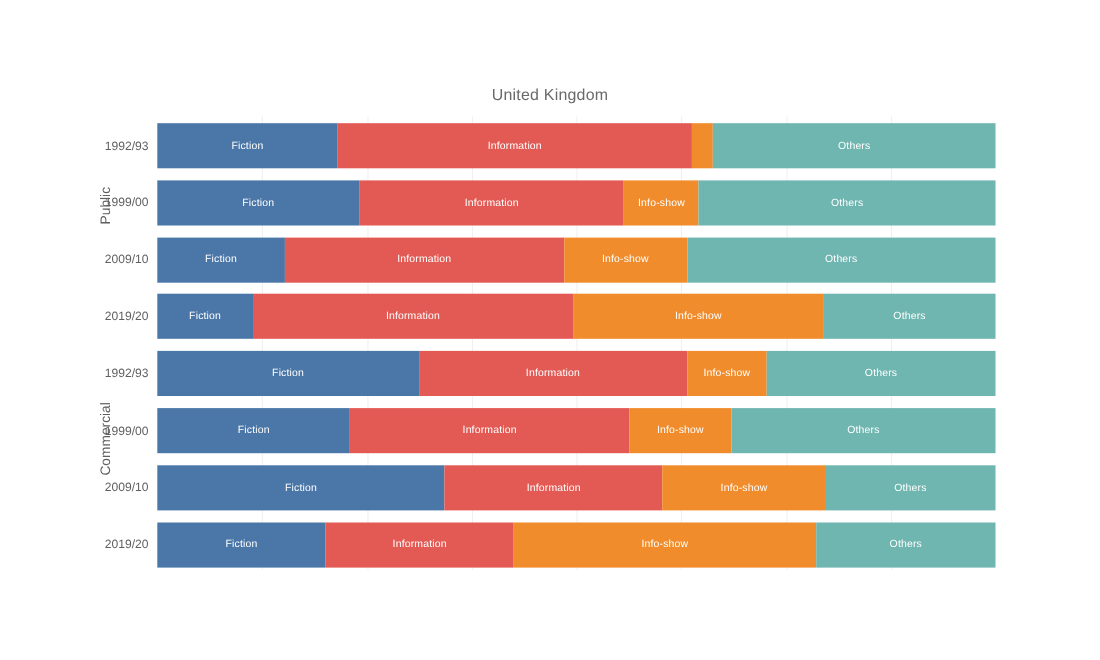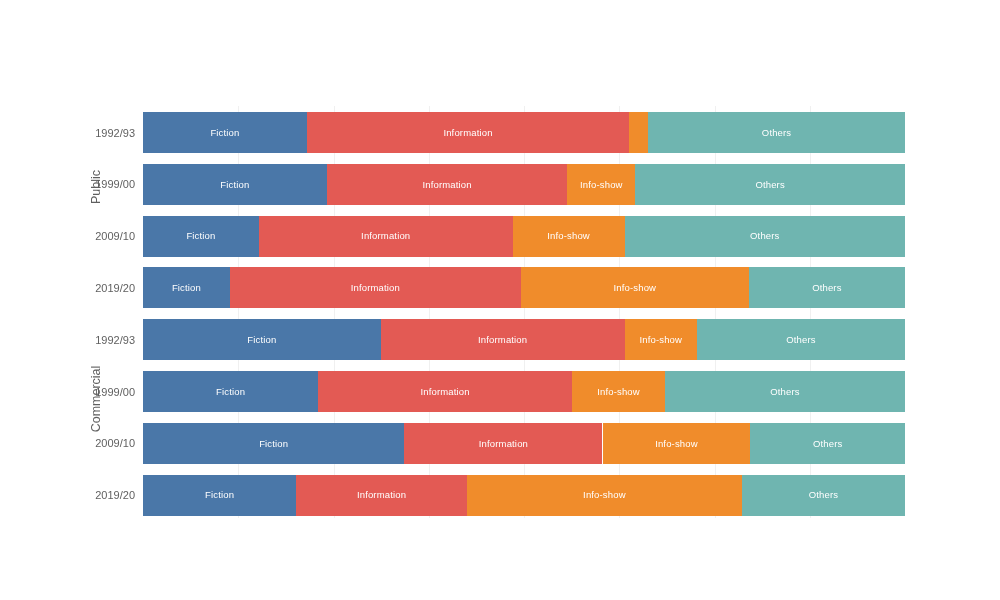--- a/index.html
+++ b/index.html
@@ -47,21 +47,20 @@
     background: #f0f0f0;
   }
   
   .bar-row {
     position: absolute;
     left: 0;
     width: 762px;
     height: 41px;
     display: flex;
     flex-direction: row;
-    justify-content: space-between;
   }
   .seg {
     height: 41px;
     display: flex;
     align-items: center;
     justify-content: center;
     overflow: hidden;
     box-sizing: border-box;
   }
   .seg-label {
@@ -116,20 +115,21 @@
     top: 0;
     width: 40px;
     height: 600px;
   }
 </style>
 </head>
 <body>
 
 <div id="chart-root">
 
+  <div id="chart-title">United Kingdom</div>
 
   <div id="group-axis-wrap">
     <div class="group-label" id="group-label-public">Public</div>
     <div class="group-label" id="group-label-commercial">Commercial</div>
   </div>
 
   <div id="tick-column">
       <div class="tick-label" style="top: 21.5px;">1992/93</div>
       <div class="tick-label" style="top: 73.3px;">1999/00</div>
       <div class="tick-label" style="top: 125.1px;">2009/10</div>

